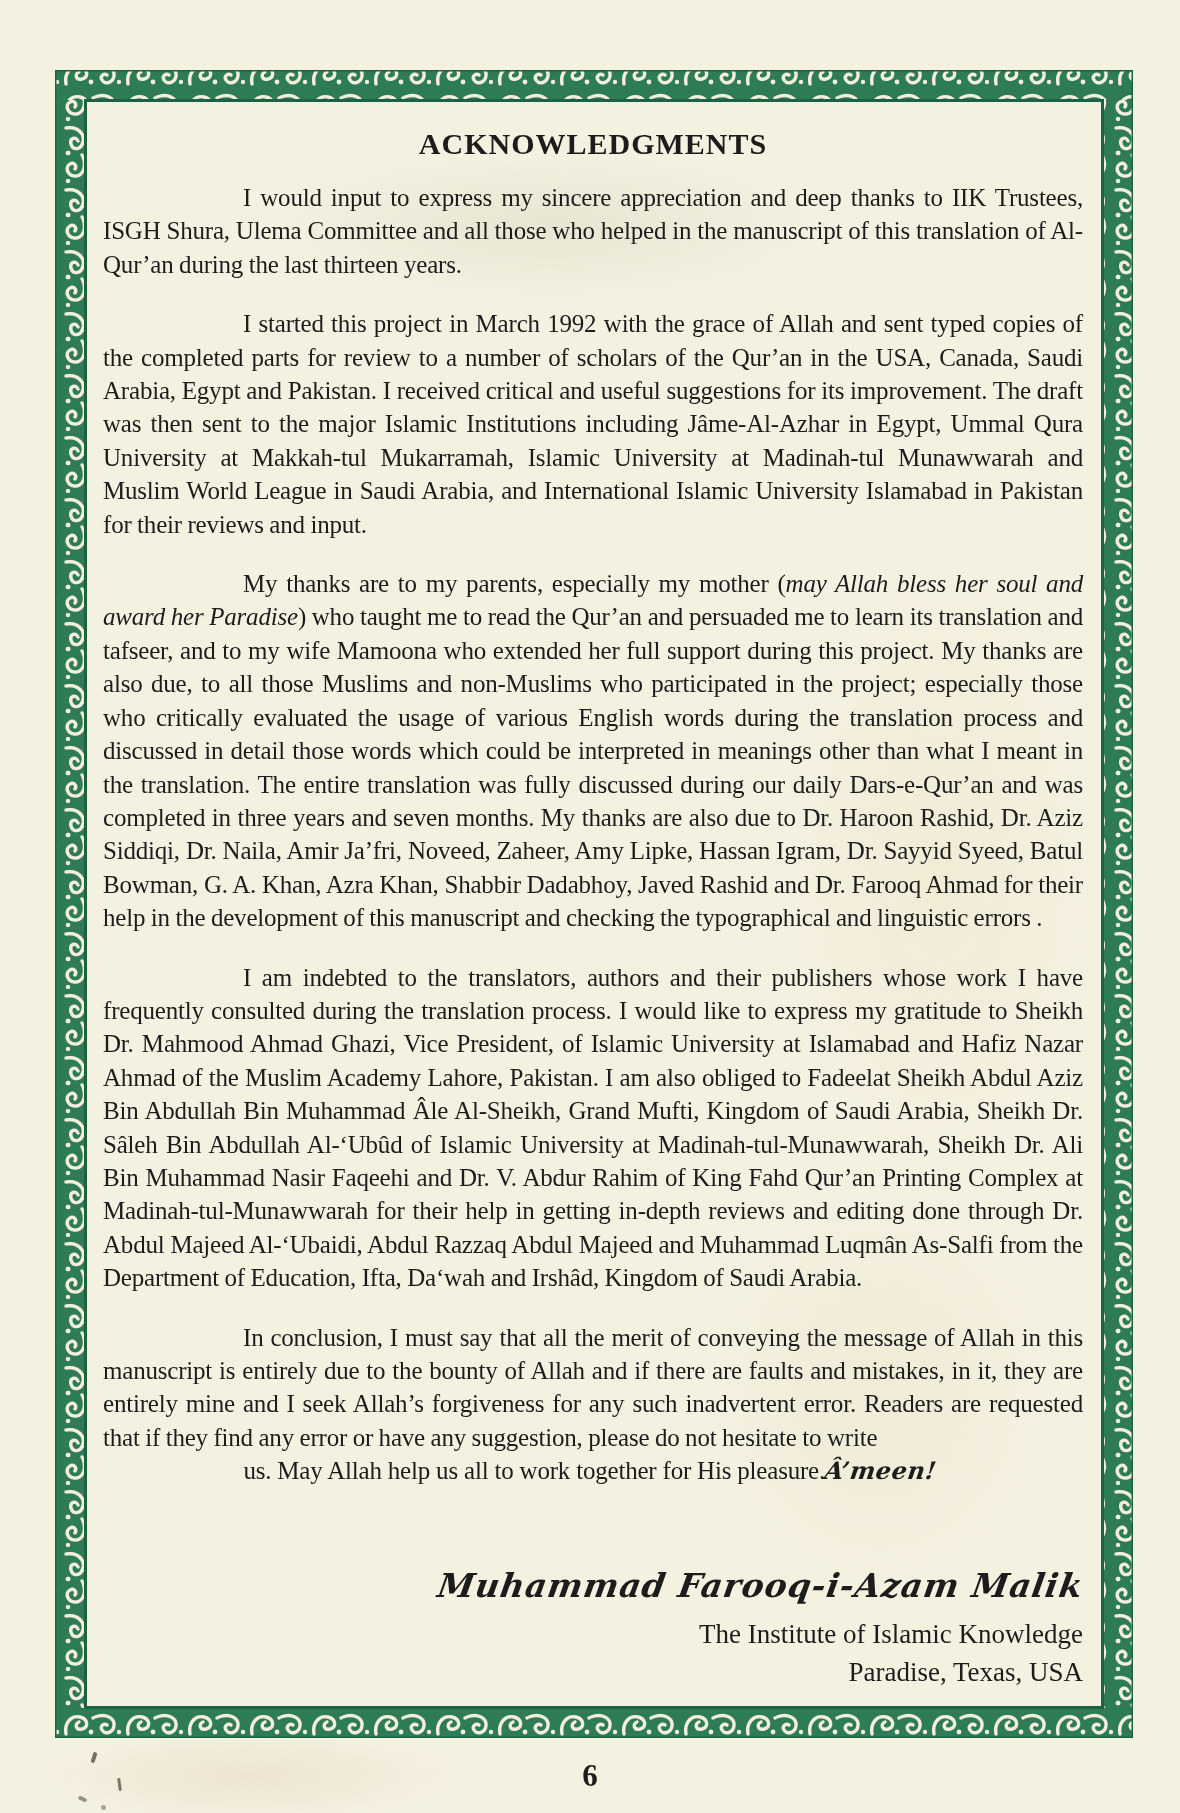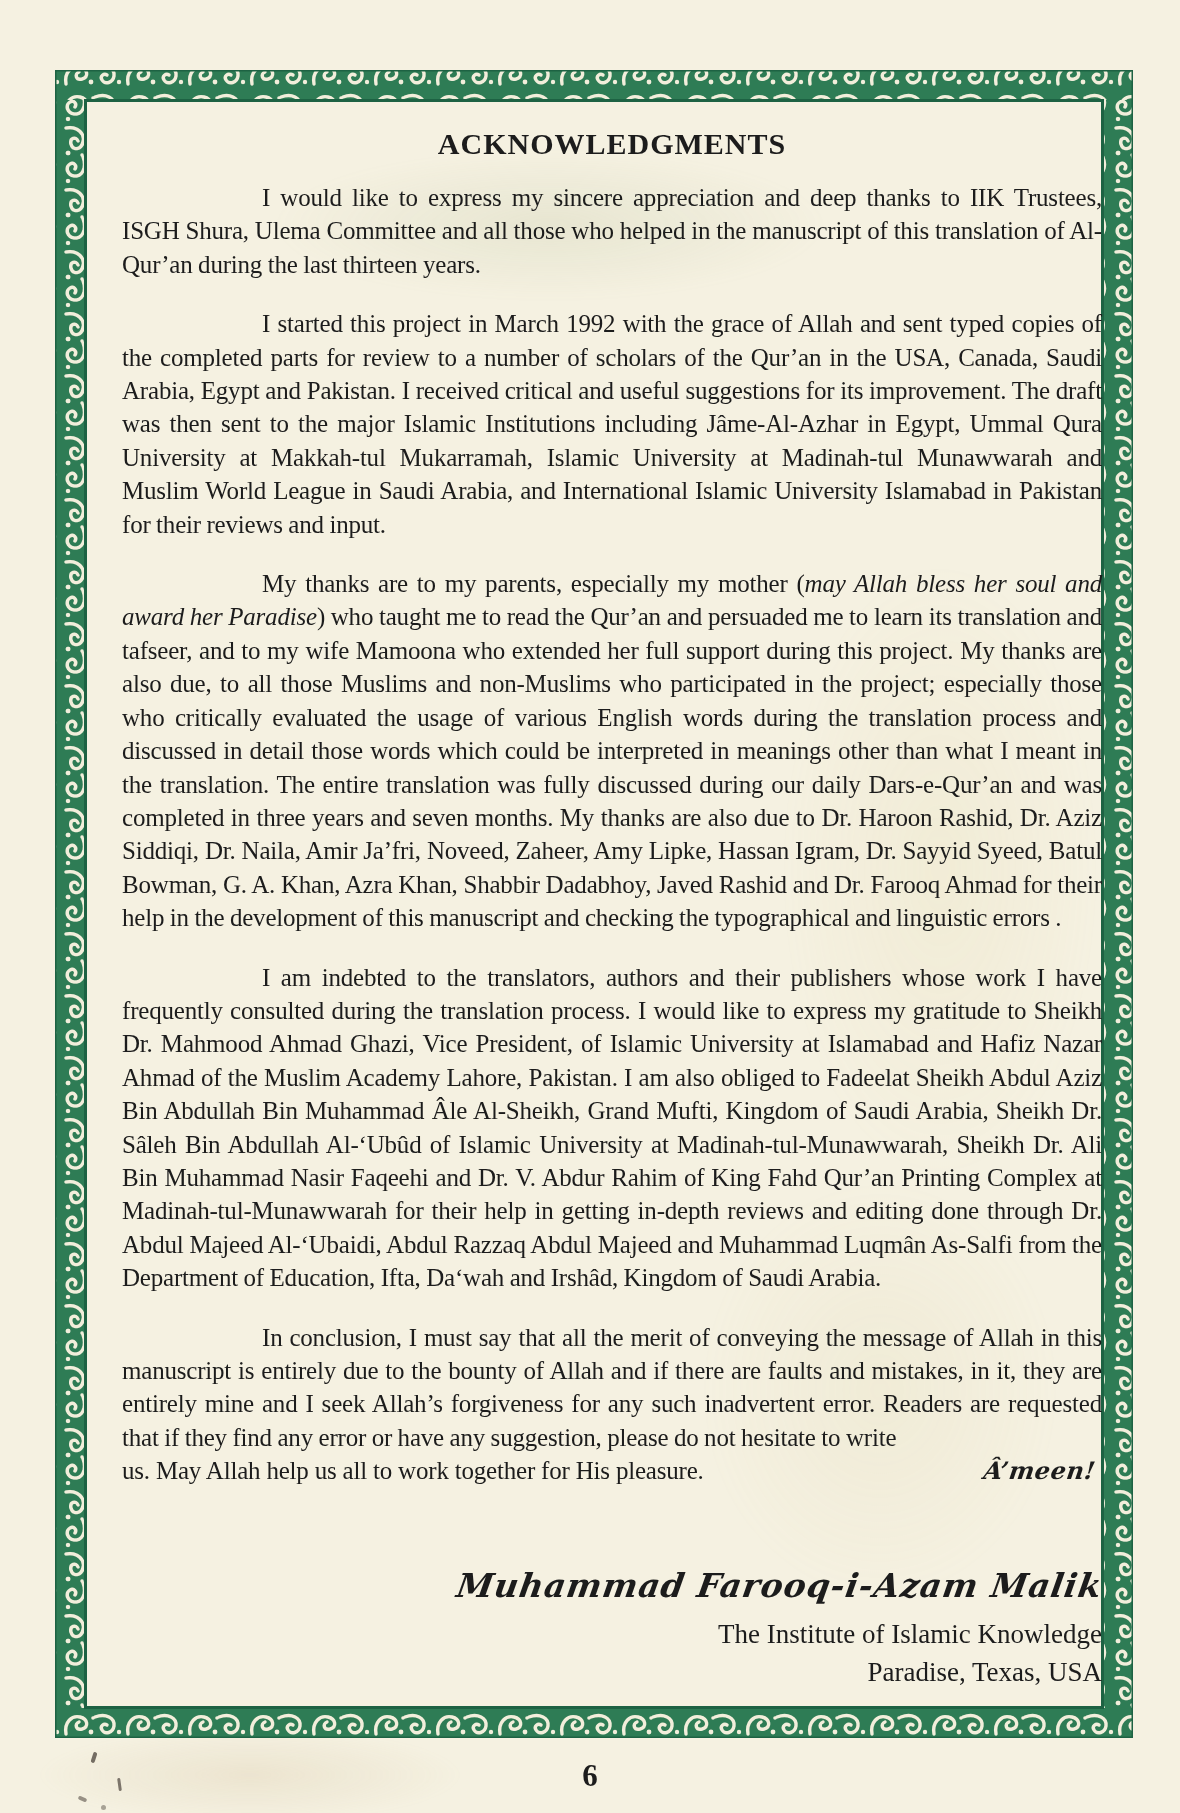--- a/index.html
+++ b/index.html
@@ -28,21 +28,21 @@
   .speck { position: absolute; background: #4a423a; pointer-events: none; }
   .speck.k1 { left: 92px;  top: 1752px; width: 4px;  height: 11px; border-radius: 2px; transform: rotate(18deg); opacity: .75; }
   .speck.k2 { left: 118px; top: 1778px; width: 3px;  height: 13px; border-radius: 2px; transform: rotate(-8deg); opacity: .7; }
   .speck.k3 { left: 78px;  top: 1797px; width: 9px;  height: 4px;  border-radius: 2px; transform: rotate(24deg); opacity: .55; }
   .speck.k4 { left: 101px; top: 1805px; width: 5px;  height: 5px;  border-radius: 50%; opacity: .45; }
 
   .border-svg { position: absolute; left: 0; top: 0; }
 
   .content {
     position: absolute;
-    left: 96px; top: 103px;
+    left: 77px; top: 103px;
     width: 1032px; height: 1602px;
     padding: 0 26px;
     box-sizing: border-box;
     overflow: hidden;
   }
   .title {
     margin: 24px 0 0 0;
     text-align: center;
     font-size: 30px;
     font-weight: bold;
@@ -54,21 +54,21 @@
     line-height: 33.4px;
     text-align: justify;
     text-indent: 140px;
     letter-spacing: -0.2px;
     word-spacing: -0.5px;
   }
   .body-text p.first { margin-top: 20px; }
   .italic { font-style: italic; }
   .lastline {
     display: flex;
-    justify-content: space-between;
+    justify-content: center;
     align-items: baseline;
     font-size: 25px;
     line-height: 33.4px;
     letter-spacing: -0.2px;
     margin-top: 0;
   }
   .ameen {
     font-family: "DejaVu Serif", serif;
     font-weight: bold;
     font-style: italic;
@@ -139,21 +139,21 @@
   <rect x="1103" y="100" width="30" height="1608" fill="url(#swirlV)"></rect>
   <rect x="55.75" y="70.75" width="1076.5" height="1666.5" stroke="#1d6243" stroke-width="1.5" fill="none"></rect>
   <rect x="85.5" y="100.5" width="1017" height="1607" stroke="#1d6243" stroke-width="3" fill="none"></rect>
 </svg>
 
 <div class="content">
 
   <h1 class="title">ACKNOWLEDGMENTS</h1>
 
   <div class="body-text">
-    <p class="first">I would like to express my sincere appreciation and deep thanks to IIK Trustees, ISGH Shura, Ulema Committee and all those who helped in the manuscript of this translation of Al-Qur’an during the last thirteen years.</p>
+    <p class="first">I would input to express my sincere appreciation and deep thanks to IIK Trustees, ISGH Shura, Ulema Committee and all those who helped in the manuscript of this translation of Al-Qur’an during the last thirteen years.</p>
     <p>I started this project in March 1992 with the grace of Allah and sent typed copies of the completed parts for review to a number of scholars of the Qur’an in the USA, Canada, Saudi Arabia, Egypt and Pakistan. I received critical and useful suggestions for its improvement. The draft was then sent to the major Islamic Institutions including Jâme-Al-Azhar in Egypt, Ummal Qura University at Makkah-tul Mukarramah, Islamic University at Madinah-tul Munawwarah and Muslim World League in Saudi Arabia, and International Islamic University Islamabad in Pakistan for their reviews and input.</p>
     <p><span>My thanks are to my parents, especially my mother (</span><span class="italic">may Allah bless her soul and award her Paradise</span><span>) who taught me to read the Qur’an and persuaded me to learn its translation and tafseer, and to my wife Mamoona who extended her full support during this project. My thanks are also due, to all those Muslims and non-Muslims who participated in the project; especially those who critically evaluated the usage of various English words during the translation process and discussed in detail those words which could be interpreted in meanings other than what I meant in the translation. The entire translation was fully discussed during our daily Dars-e-Qur’an and was completed in three years and seven months. My thanks are also due to Dr. Haroon Rashid, Dr. Aziz Siddiqi, Dr. Naila, Amir Ja’fri, Noveed, Zaheer, Amy Lipke, Hassan Igram, Dr. Sayyid Syeed, Batul Bowman, G. A. Khan, Azra Khan, Shabbir Dadabhoy, Javed Rashid and Dr. Farooq Ahmad for their help in the development of this manuscript and checking the typographical and linguistic errors .</span></p>
     <p>I am indebted to the translators, authors and their publishers whose work I have frequently consulted during the translation process.  I would like to express my gratitude to Sheikh Dr. Mahmood Ahmad Ghazi, Vice President, of Islamic University at Islamabad and Hafiz Nazar Ahmad of the Muslim Academy Lahore, Pakistan. I am also obliged to Fadeelat Sheikh Abdul Aziz Bin Abdullah Bin Muhammad Âle Al-Sheikh, Grand Mufti, Kingdom of Saudi Arabia, Sheikh Dr. Sâleh Bin Abdullah Al-‘Ubûd of Islamic University at Madinah-tul-Munawwarah, Sheikh Dr. Ali Bin Muhammad Nasir Faqeehi and Dr. V. Abdur Rahim of King Fahd Qur’an Printing Complex at Madinah-tul-Munawwarah for their help in getting in-depth reviews and editing done through Dr. Abdul Majeed Al-‘Ubaidi, Abdul Razzaq Abdul Majeed and Muhammad Luqmân As-Salfi from the Department of Education, Ifta, Da‘wah and Irshâd, Kingdom of Saudi Arabia.</p>
     <p>In conclusion, I must say that all the merit of conveying the message of Allah in this manuscript is entirely due to the bounty of Allah and if there are faults and mistakes, in it, they are entirely mine and I seek Allah’s forgiveness for any such inadvertent error. Readers are requested that if they find any error or have any suggestion, please do not hesitate to write</p>
     <div class="lastline">
       <span>us. May Allah help us all to work together for His pleasure.</span>
       <span class="ameen">Â’meen!</span>
     </div>
   </div>
 

